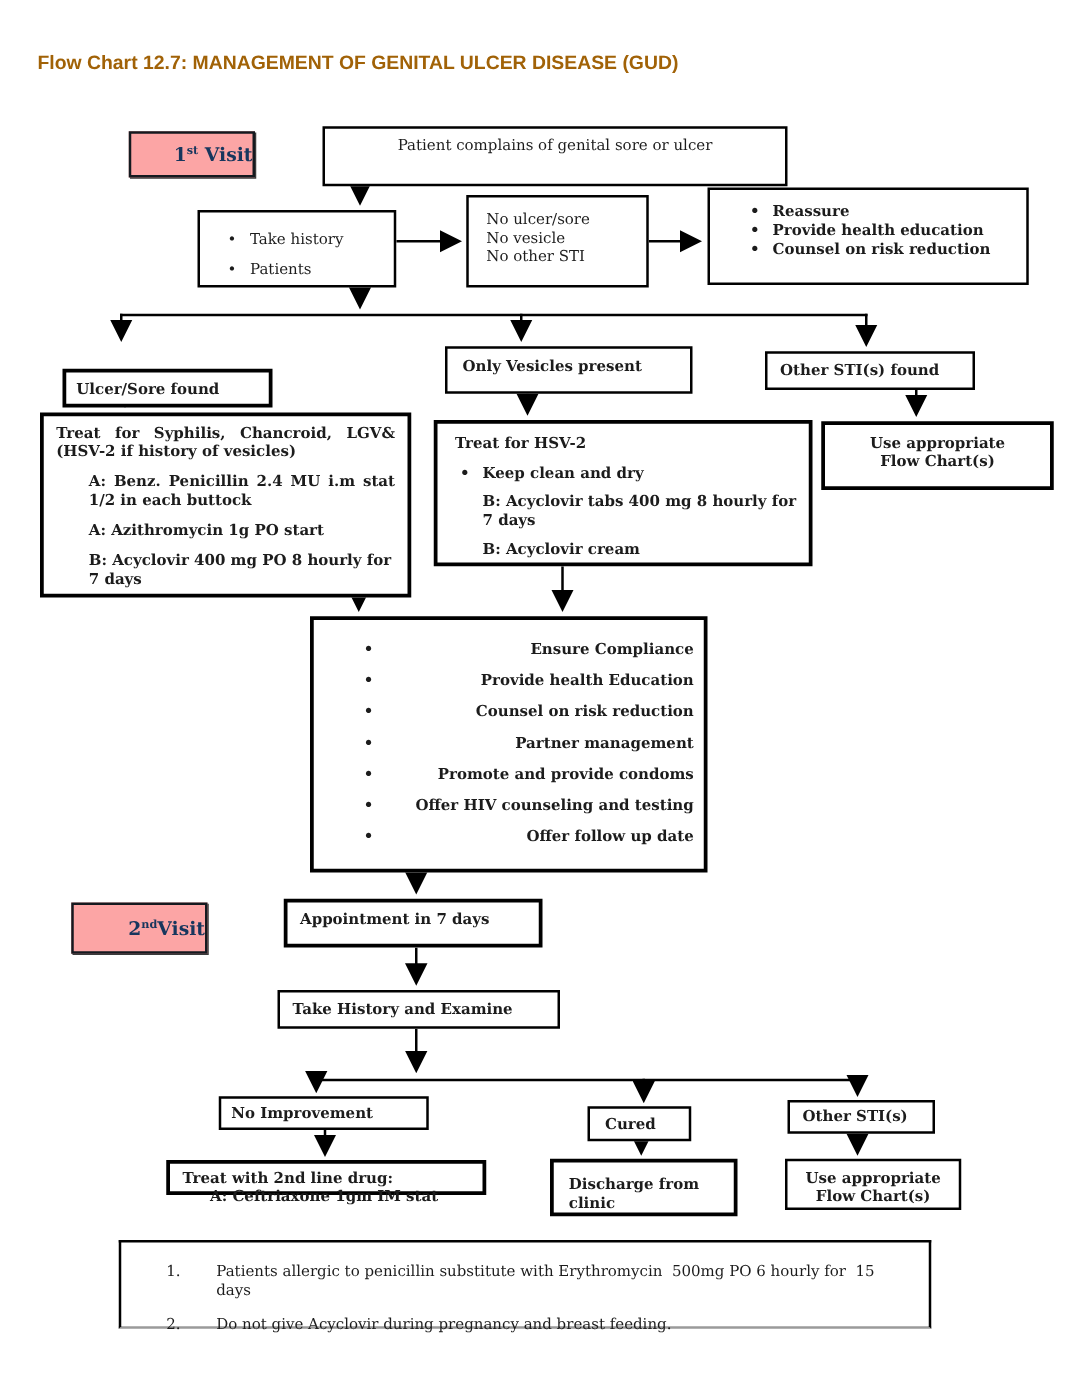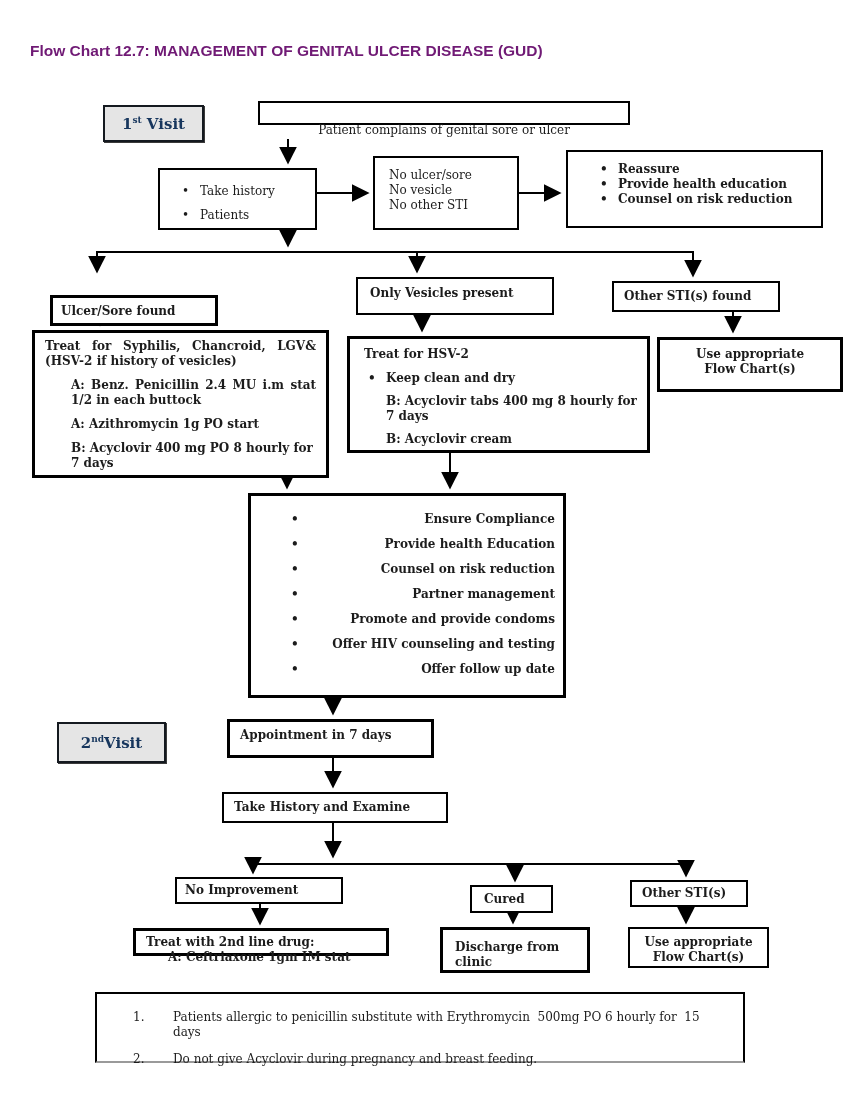--- a/index.html
+++ b/index.html
@@ -1,27 +1,27 @@
 <!DOCTYPE html>
 <html><head>
 <meta charset="utf-8">
 <style>
   html,body{margin:0;padding:0;background:#fff;}
   #page{position:relative;width:868px;height:1099px;background:#ffffff;overflow:hidden;
         font-family:"DejaVu Serif","Liberation Serif",serif;color:#1c1c1c;}
   #flow-title{position:absolute;left:30px;top:42px;width:760px;
         font-family:"Liberation Sans","DejaVu Sans",sans-serif;
-        font-weight:bold;font-size:15.5px;color:#701a75;}
+        font-weight:bold;font-size:15.5px;color:#a16207;}
   .box{position:absolute;border:2px solid #000;background:#fff;box-sizing:border-box;
         font-size:12px;line-height:1.25;}
   .b3{border-width:3px;}
   .semibold{font-weight:600;}
   .center{display:flex;align-items:flex-start;justify-content:center;text-align:center;}
-  .visit{position:absolute;background:#e5e5e5;border:2px solid #14191f;
-        display:flex;align-items:center;justify-content:center;
+  .visit{position:absolute;background:#fca5a5;border:2px solid #14191f;
+        display:flex;align-items:center;justify-content:flex-end;
         color:#17365d;font-weight:700;font-size:15px;box-shadow:1px 1px 0 #3a3a3a;}
   .visit sup{font-size:9px;vertical-align:super;line-height:0;}
   ul.blt{list-style:none;margin:0;padding:0;}
   ul.blt li{position:relative;padding-left:22px;}
   ul.blt li::before{content:"\2022";position:absolute;left:4px;top:0;}
   .gap li{margin-bottom:9px;}
   .biggap li{margin-bottom:10px;}
   svg#wires{position:absolute;left:0;top:0;pointer-events:none;}
   .prefix{font-weight:700;}
   .jtext{text-align:justify;}
@@ -67,21 +67,21 @@
       <line x1="260" y1="904" x2="260" y2="922" marker-end="url(#arr)"></line>
       <line x1="513" y1="913" x2="513" y2="921" marker-end="url(#arr)"></line>
       <line x1="686" y1="907" x2="686" y2="921" marker-end="url(#arr)"></line>
     </g>
   </svg>
 
   <div class="visit" style="left:103px;top:105px;width:97px;height:33px;">
     <span><span>1</span><sup>st</sup><span> Visit</span></span>
   </div>
 
-  <div class="box center" style="left:258px;top:101px;width:372px;height:24px;padding-top:20px;">
+  <div class="box center" style="left:258px;top:101px;width:372px;height:48px;padding-top:6px;">
     <span>Patient complains of genital sore or ulcer</span>
   </div>
 
   <div class="box" style="left:158px;top:168px;width:159px;height:62px;padding:14px 8px 0 18px;">
     <ul class="blt gap">
       <li>Take history</li>
       <li>Patients</li>
     </ul>
   </div>
 

